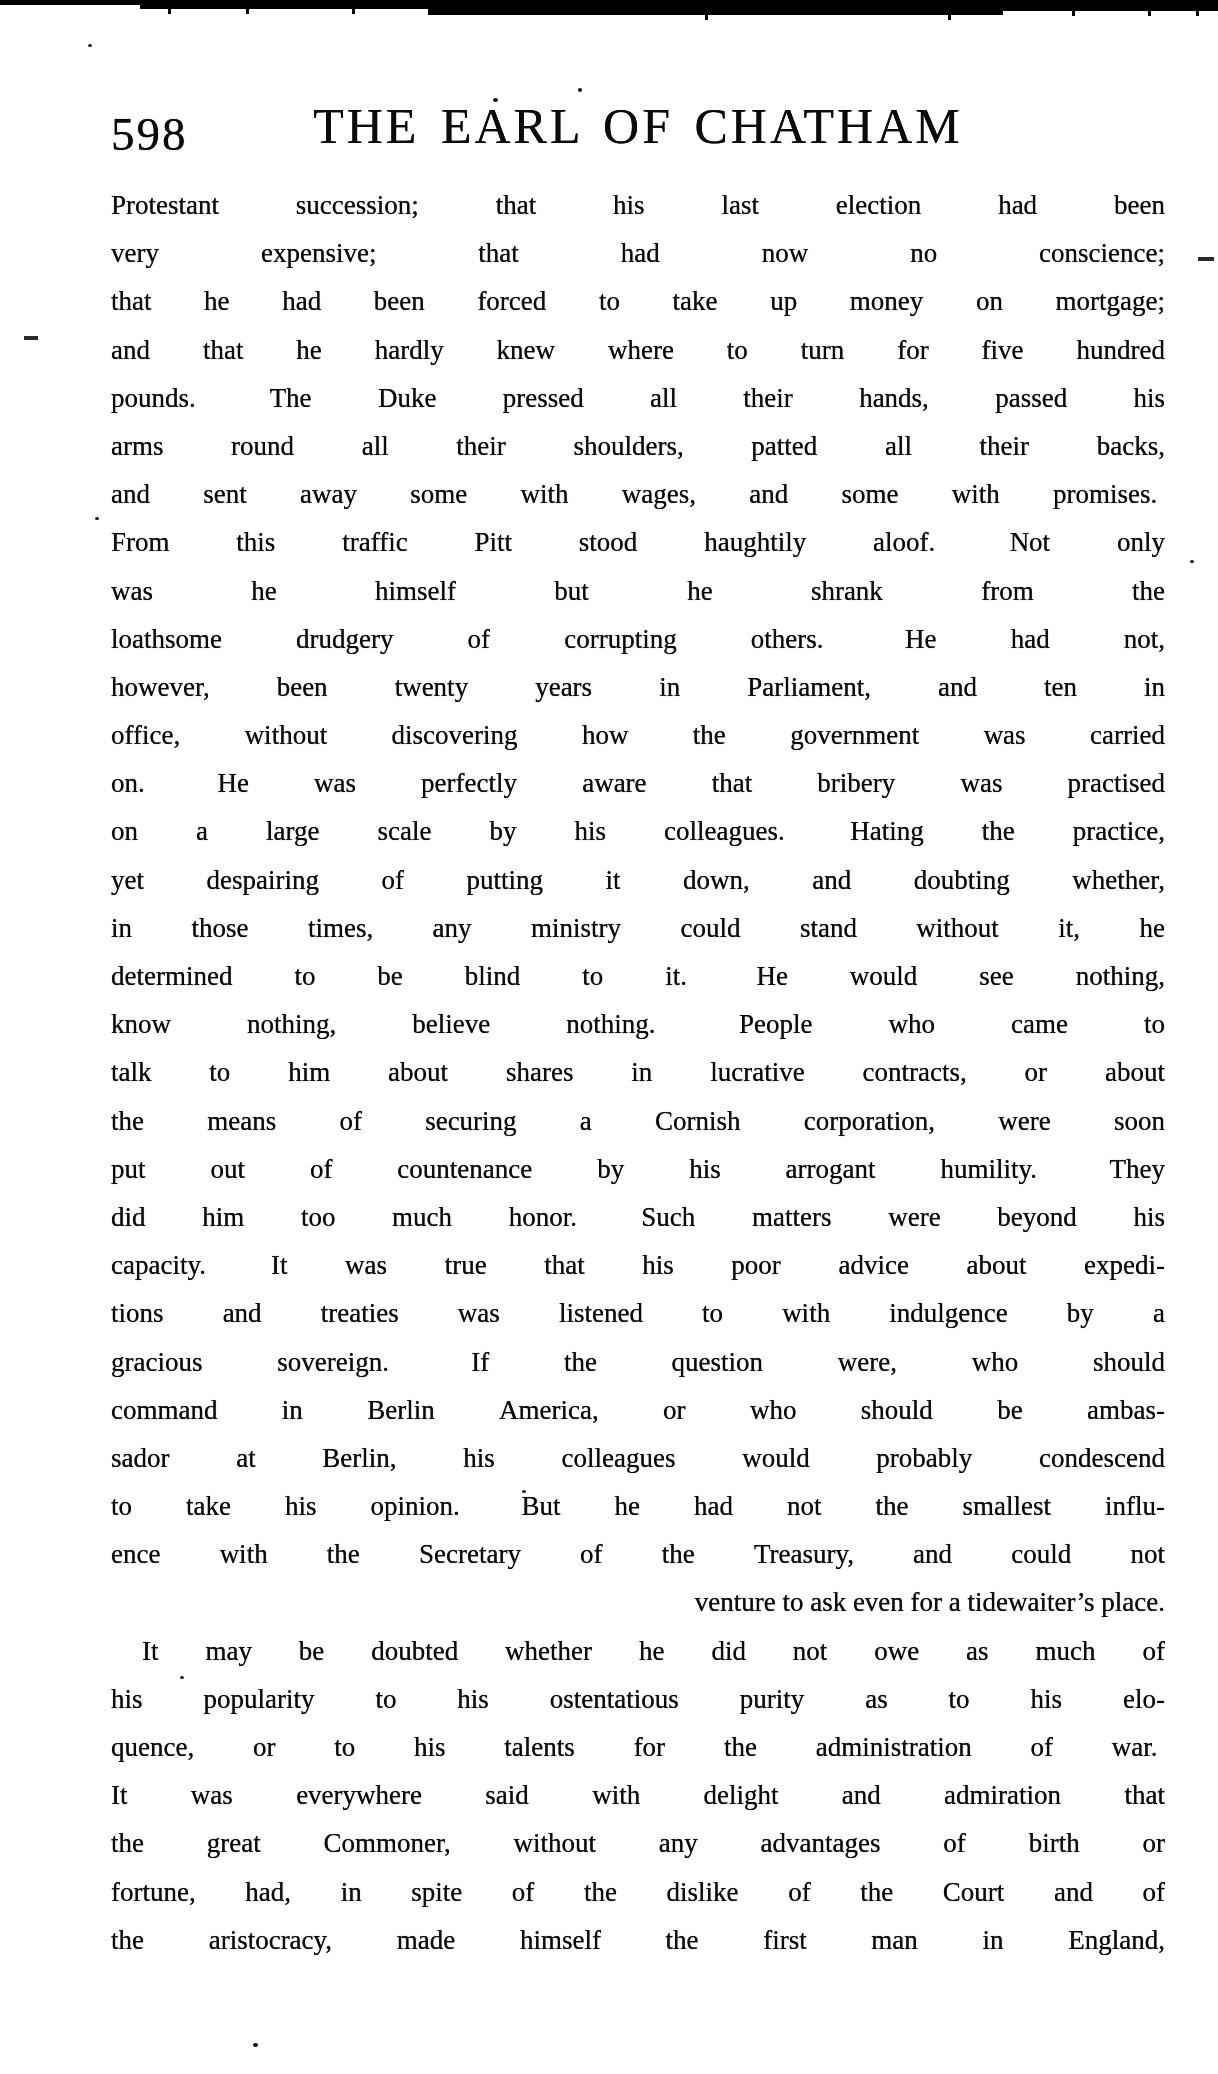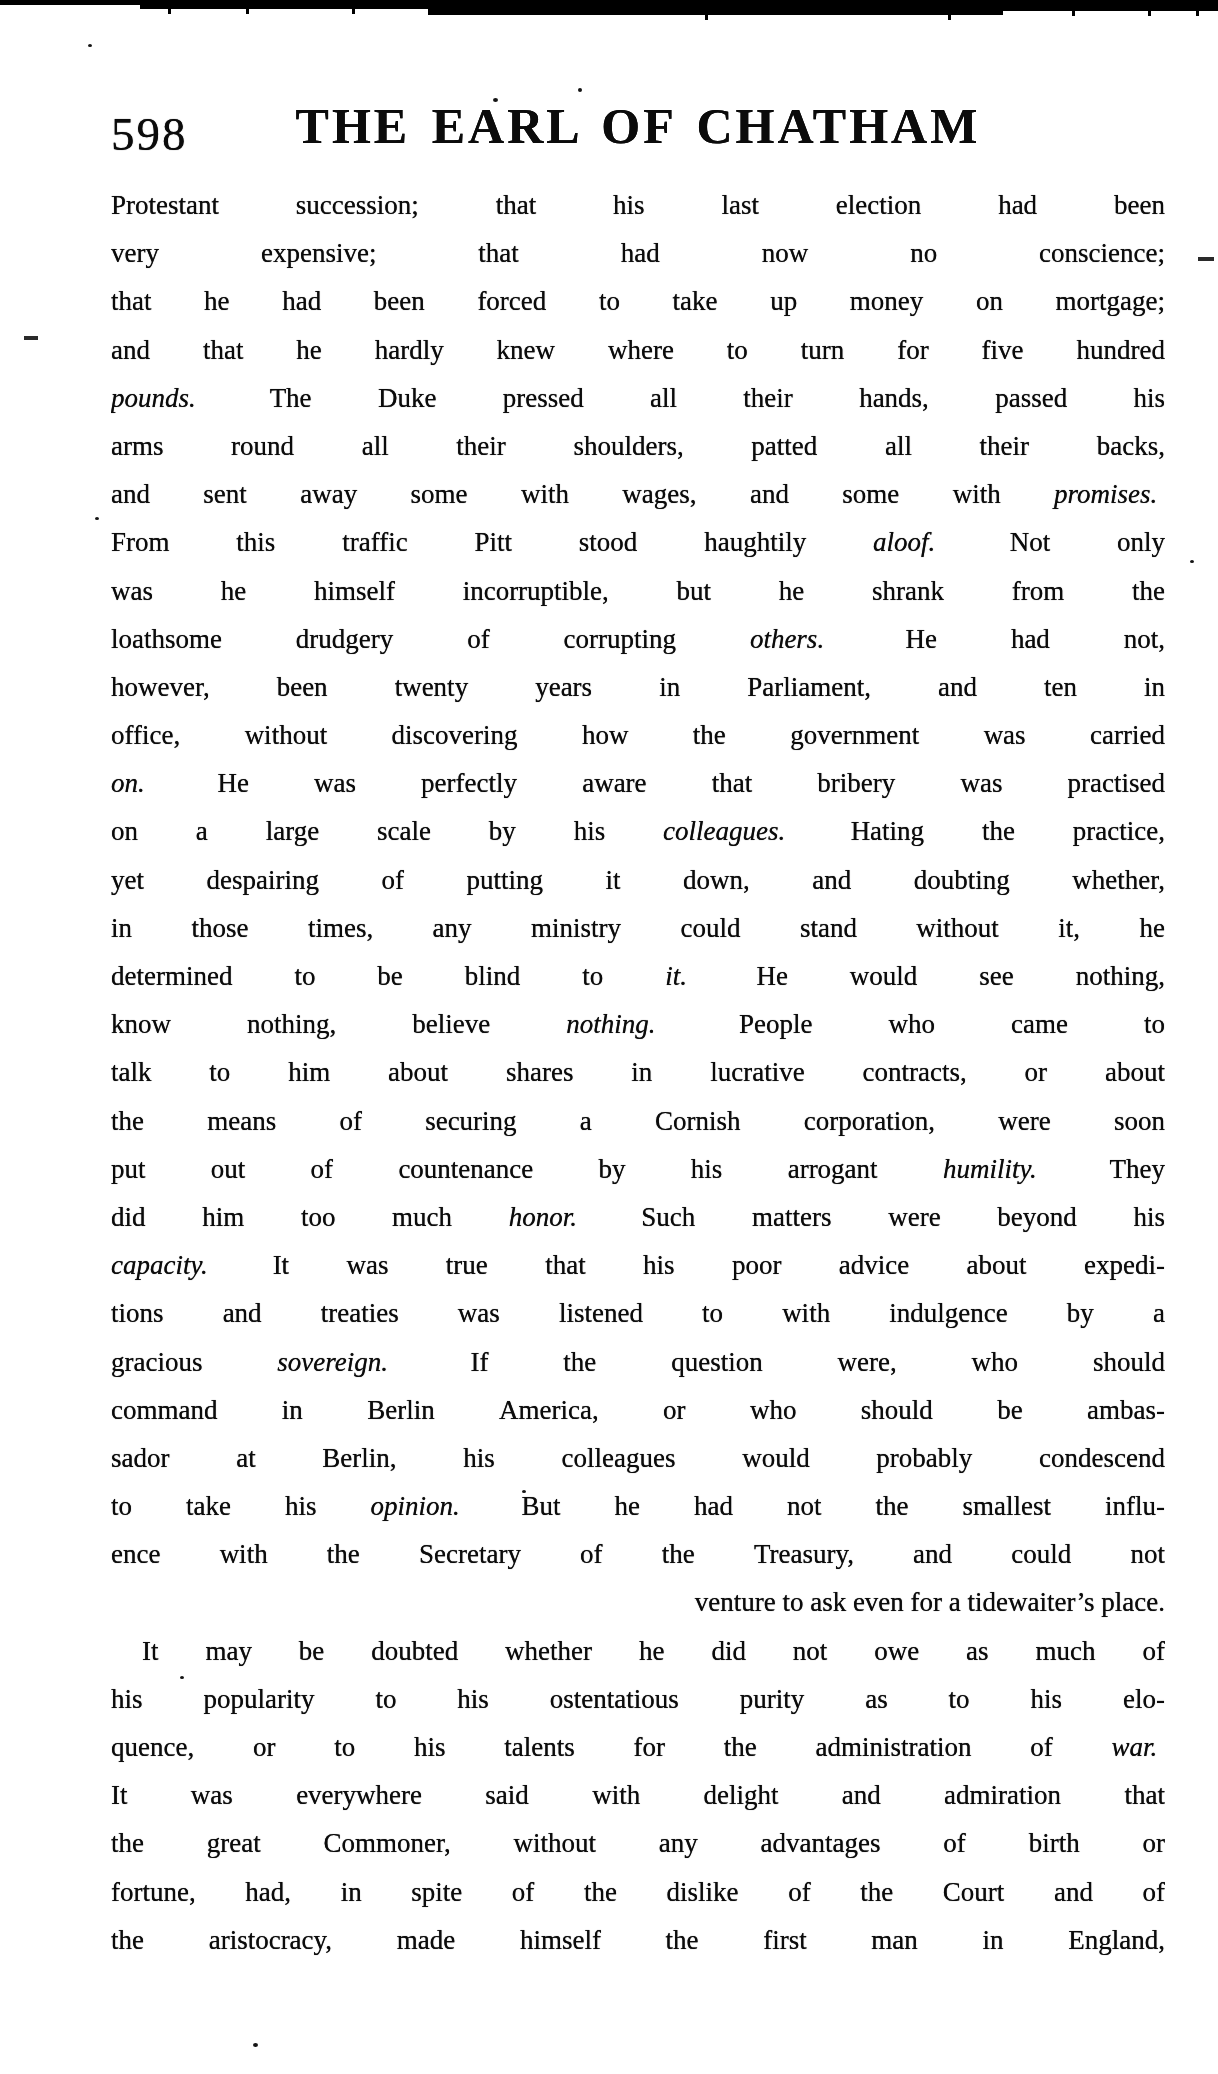--- a/index.html
+++ b/index.html
@@ -22,39 +22,39 @@
   .header{position:absolute;left:111px;top:0;width:1054px;height:170px;}
   .pagenum{
     position:absolute;left:0;top:106px;
     font-size:47px;line-height:56px;
     letter-spacing:2px;
     text-shadow:0 0 0.8px #000;
   }
   .title{
     position:absolute;left:0;top:98px;width:100%;
     text-align:center;
-    font-size:50px;font-weight:bold;line-height:56px;
+    font-size:50px;font-weight:normal;line-height:56px;
     letter-spacing:3px;word-spacing:6px;
     text-shadow:0 0 0.6px #000;
     white-space:nowrap;
   }
   
   .body-text{
     position:absolute;left:111px;top:181px;width:1054px;
     font-size:27px;
     text-shadow:0 0 0.7px rgba(0,0,0,0.85);
   }
   .line{
     display:flex;justify-content:space-between;
     height:48.2px;line-height:48.2px;
     overflow:hidden;white-space:nowrap;
   }
   .line.noj{display:block;text-align:right;}
   .line.indent{padding-left:31px;box-sizing:border-box;}
-  .se{margin-right:.28em;font-style:italic;}
+  .se{margin-right:.28em;}
   
   .speck{position:absolute;background:#141414;border-radius:50%;}
   .mark{position:absolute;background:#2a2a2a;}
 </style>
 </head>
 <body>
 
 <div class="page">
 
   <div>
@@ -165,21 +165,20 @@
         <span>stood</span>
         <span>haughtily</span>
         <span class="se">aloof.</span>
         <span>Not</span>
         <span>only</span>
       </div>
       <div class="line">
         <span>was</span>
         <span>he</span>
         <span>himself</span>
-        <span>incorruptible,</span>
         <span>but</span>
         <span>he</span>
         <span>shrank</span>
         <span>from</span>
         <span>the</span>
       </div>
       <div class="line">
         <span>loathsome</span>
         <span>drudgery</span>
         <span>of</span>

